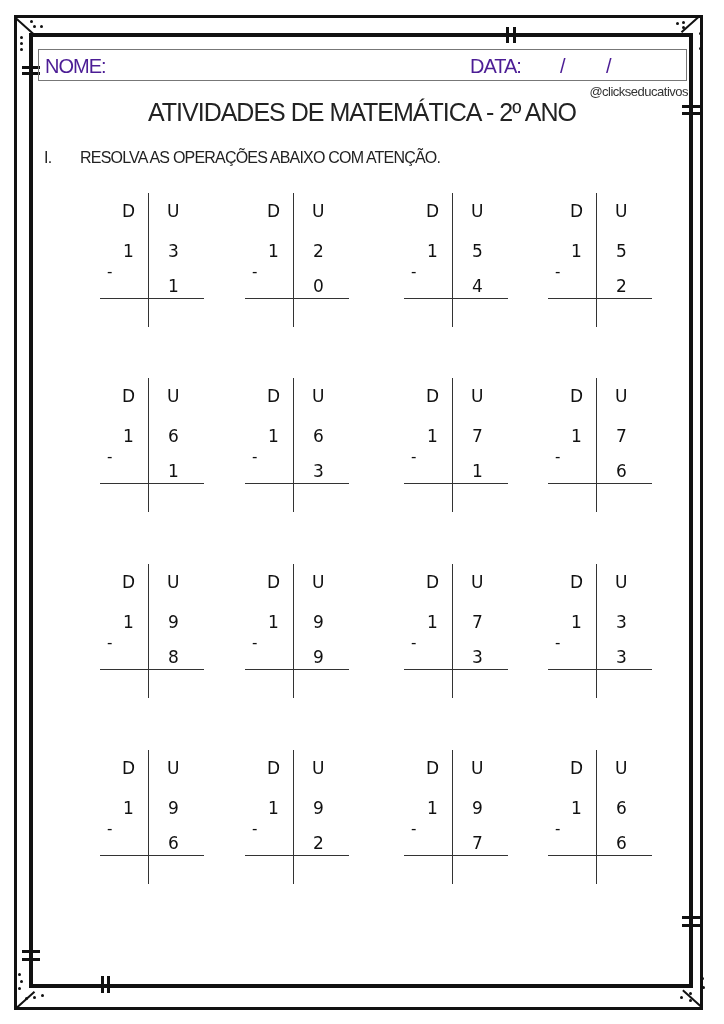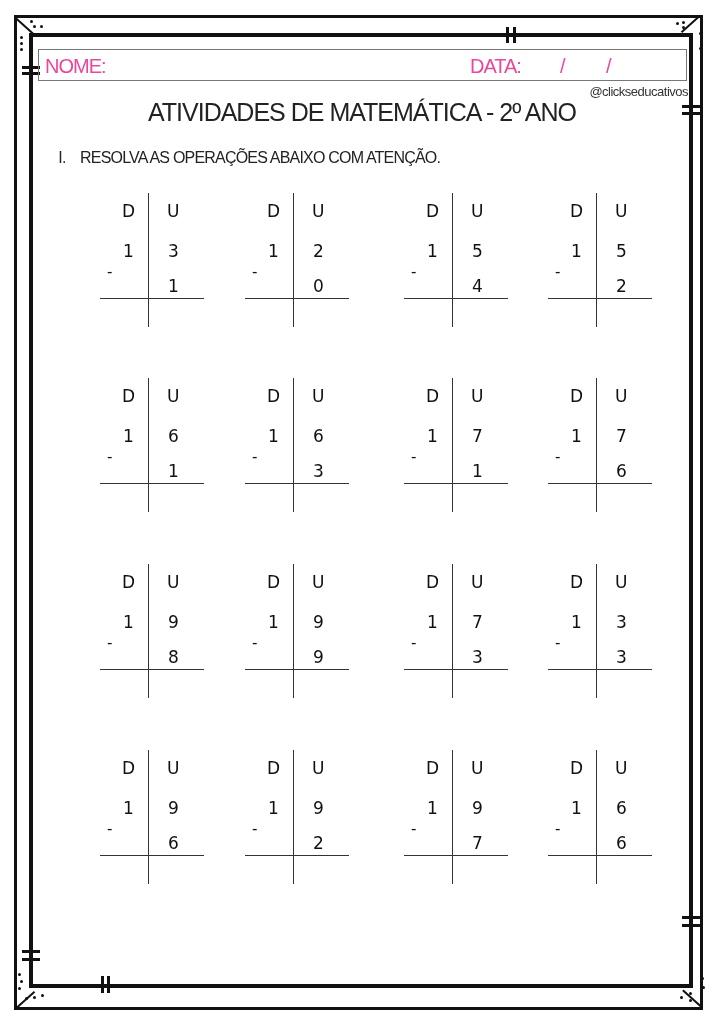--- a/index.html
+++ b/index.html
@@ -4,24 +4,24 @@
 <style>
   html,body{margin:0;padding:0;background:#fff;}
   body{width:724px;height:1024px;position:relative;overflow:hidden;font-family:"DejaVu Sans",sans-serif;color:#111;}
   .abs{position:absolute;}
   .frame-outer{left:14px;top:15px;width:689px;height:995px;border:3px solid #111;box-sizing:border-box;}
   .frame-inner{left:29px;top:33px;width:664px;height:955px;border:4px solid #111;box-sizing:border-box;}
   .diag{position:absolute;height:2px;background:#111;transform-origin:0 0;}
   .tick{position:absolute;background:#111;}
   .dot{position:absolute;width:3px;height:3px;border-radius:50%;background:#111;}
   .header-box{left:38px;top:49px;width:649px;height:32px;border:1.5px solid #777;box-sizing:border-box;}
-  .lbl{font-family:"Liberation Sans",sans-serif;font-size:20px;letter-spacing:-1px;font-weight:300;color:#ec4899;}
+  .lbl{font-family:"Liberation Sans",sans-serif;font-size:20px;letter-spacing:-1px;font-weight:300;color:#4c1d95;}
   .title{left:0;width:724px;top:98px;text-align:center;font-family:"Liberation Sans",sans-serif;font-size:25px;letter-spacing:-1px;color:#222;}
   .handle{right:36px;top:84px;font-family:"Liberation Sans",sans-serif;font-size:13px;color:#333;letter-spacing:-0.5px;}
-  .instr{left:44px;top:149px;font-family:"Liberation Sans",sans-serif;font-size:16px;letter-spacing:-0.8px;color:#222;text-align:center;}
+  .instr{left:44px;top:149px;font-family:"Liberation Sans",sans-serif;font-size:16px;letter-spacing:-0.8px;color:#222;}
   .instr .num{display:inline-block;width:36px;}
   .op{position:absolute;width:110px;height:134px;}
   .op .vl{position:absolute;left:48px;top:0;width:1.3px;height:134px;background:#333;}
   .op .hl{position:absolute;left:0;top:105px;width:104px;height:1.3px;background:#333;}
   .op .t{position:absolute;font-family:"DejaVu Sans",sans-serif;font-size:17px;color:#111;line-height:1;}
   .op .hd{top:10px;left:22px;}
   .op .hu{top:10px;left:67px;}
   .op .d1{top:50px;left:23px;}
   .op .u1{top:50px;left:68px;}
   .op .minus{top:72px;left:7px;font-size:15px;}

